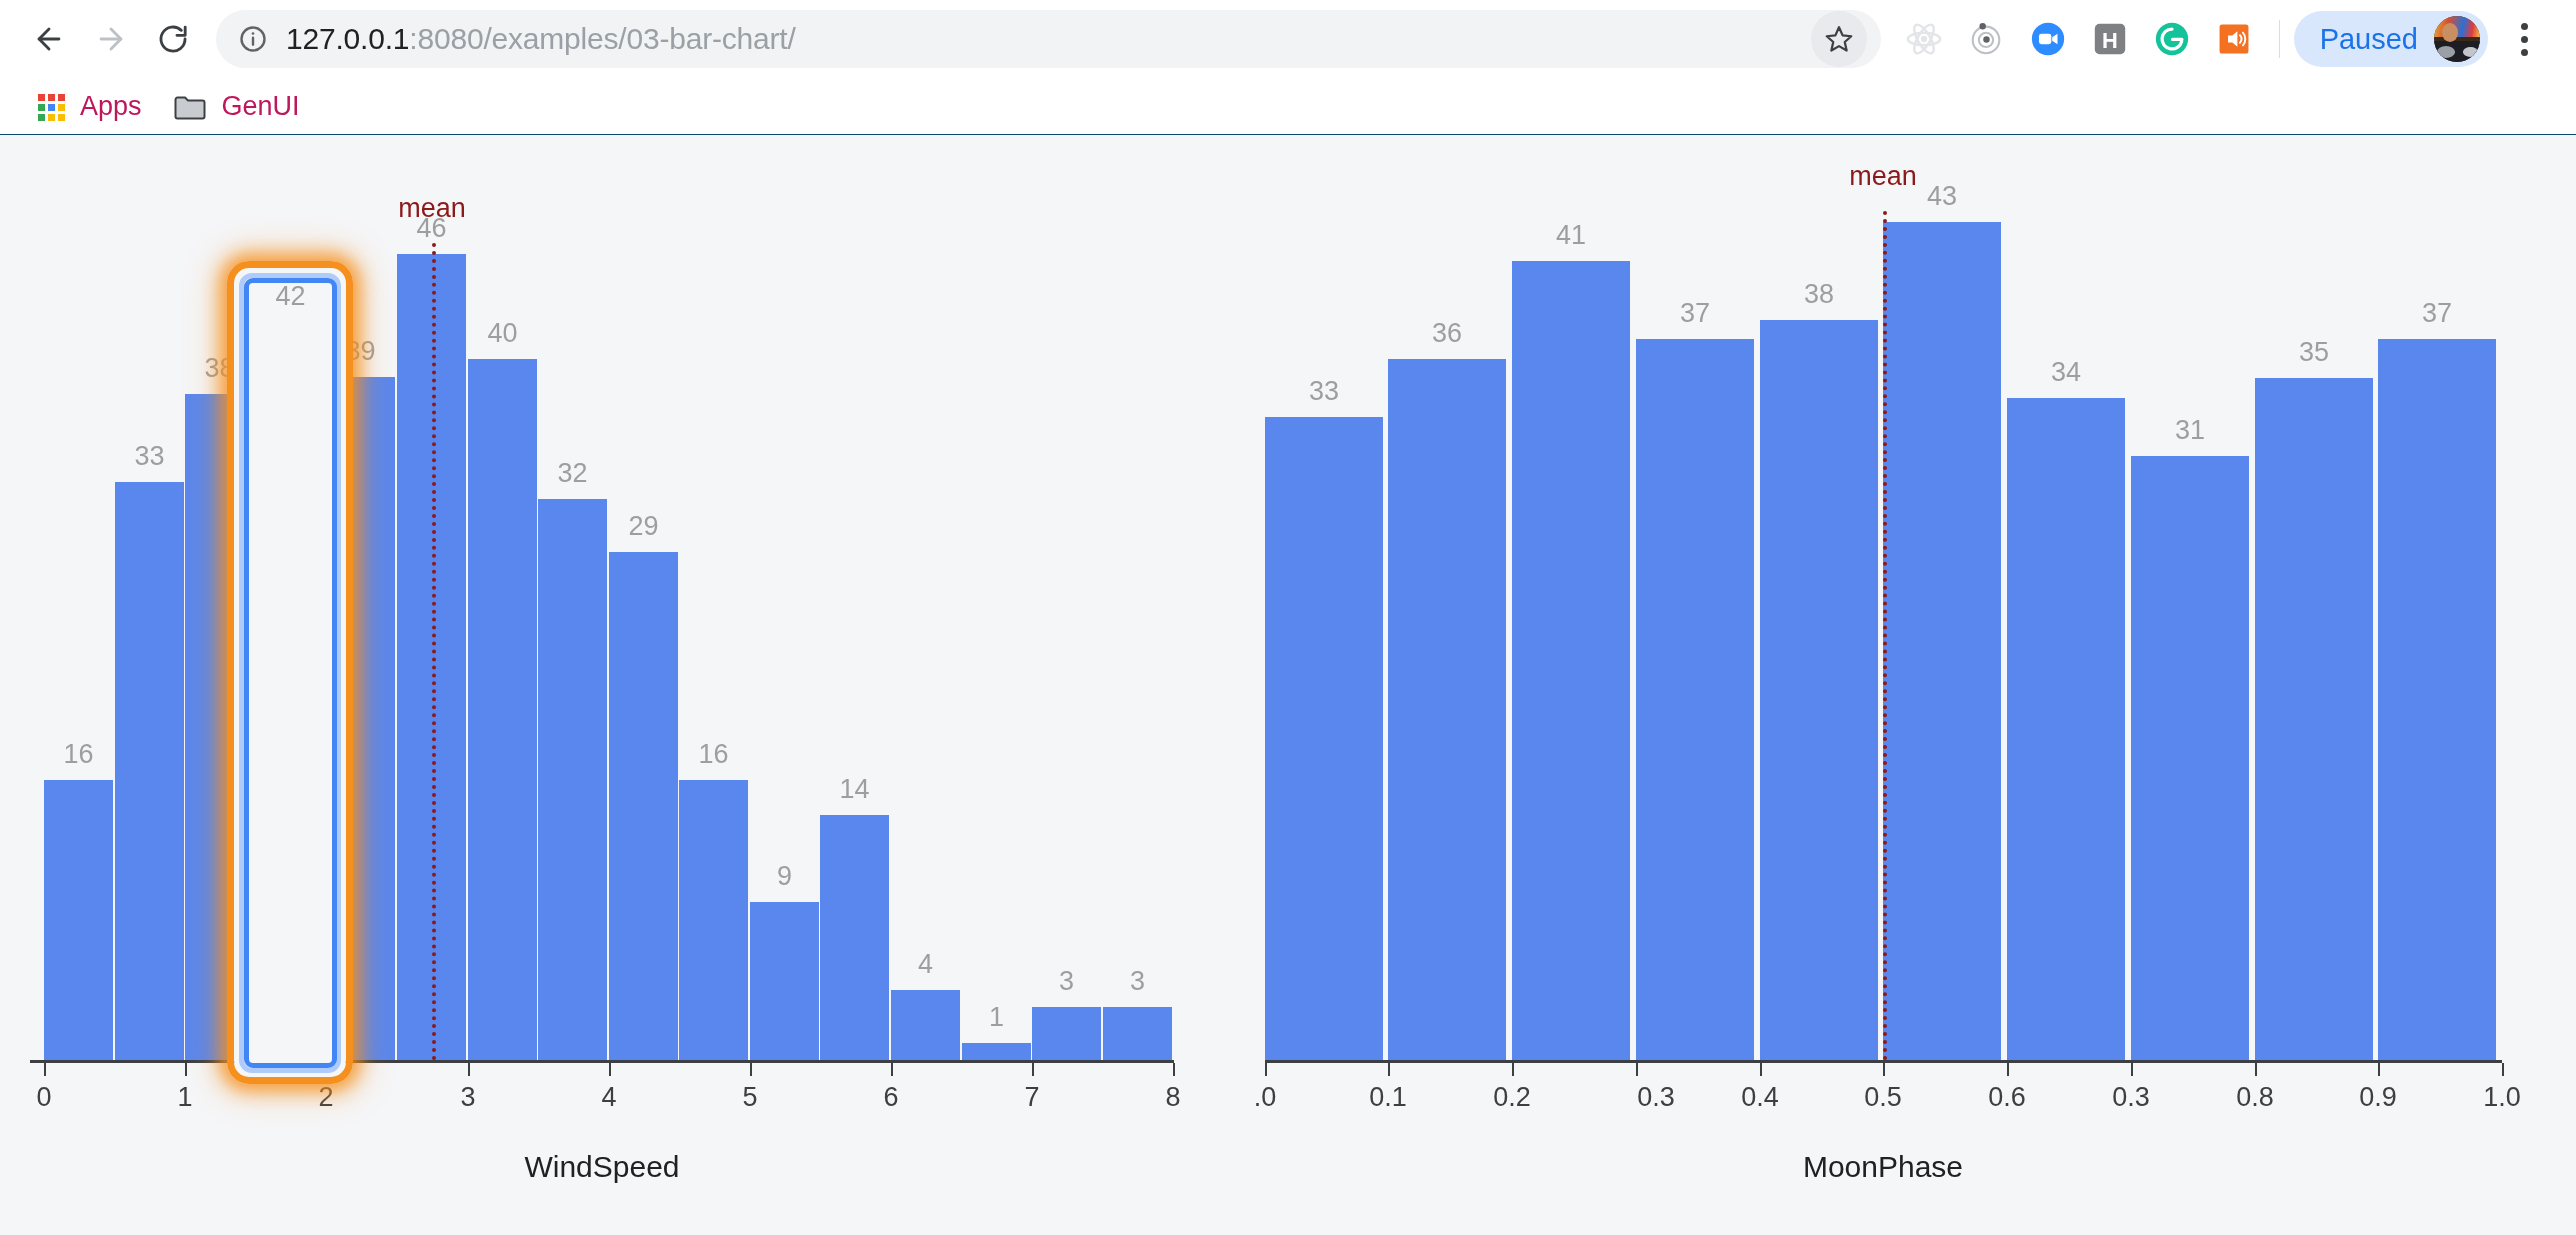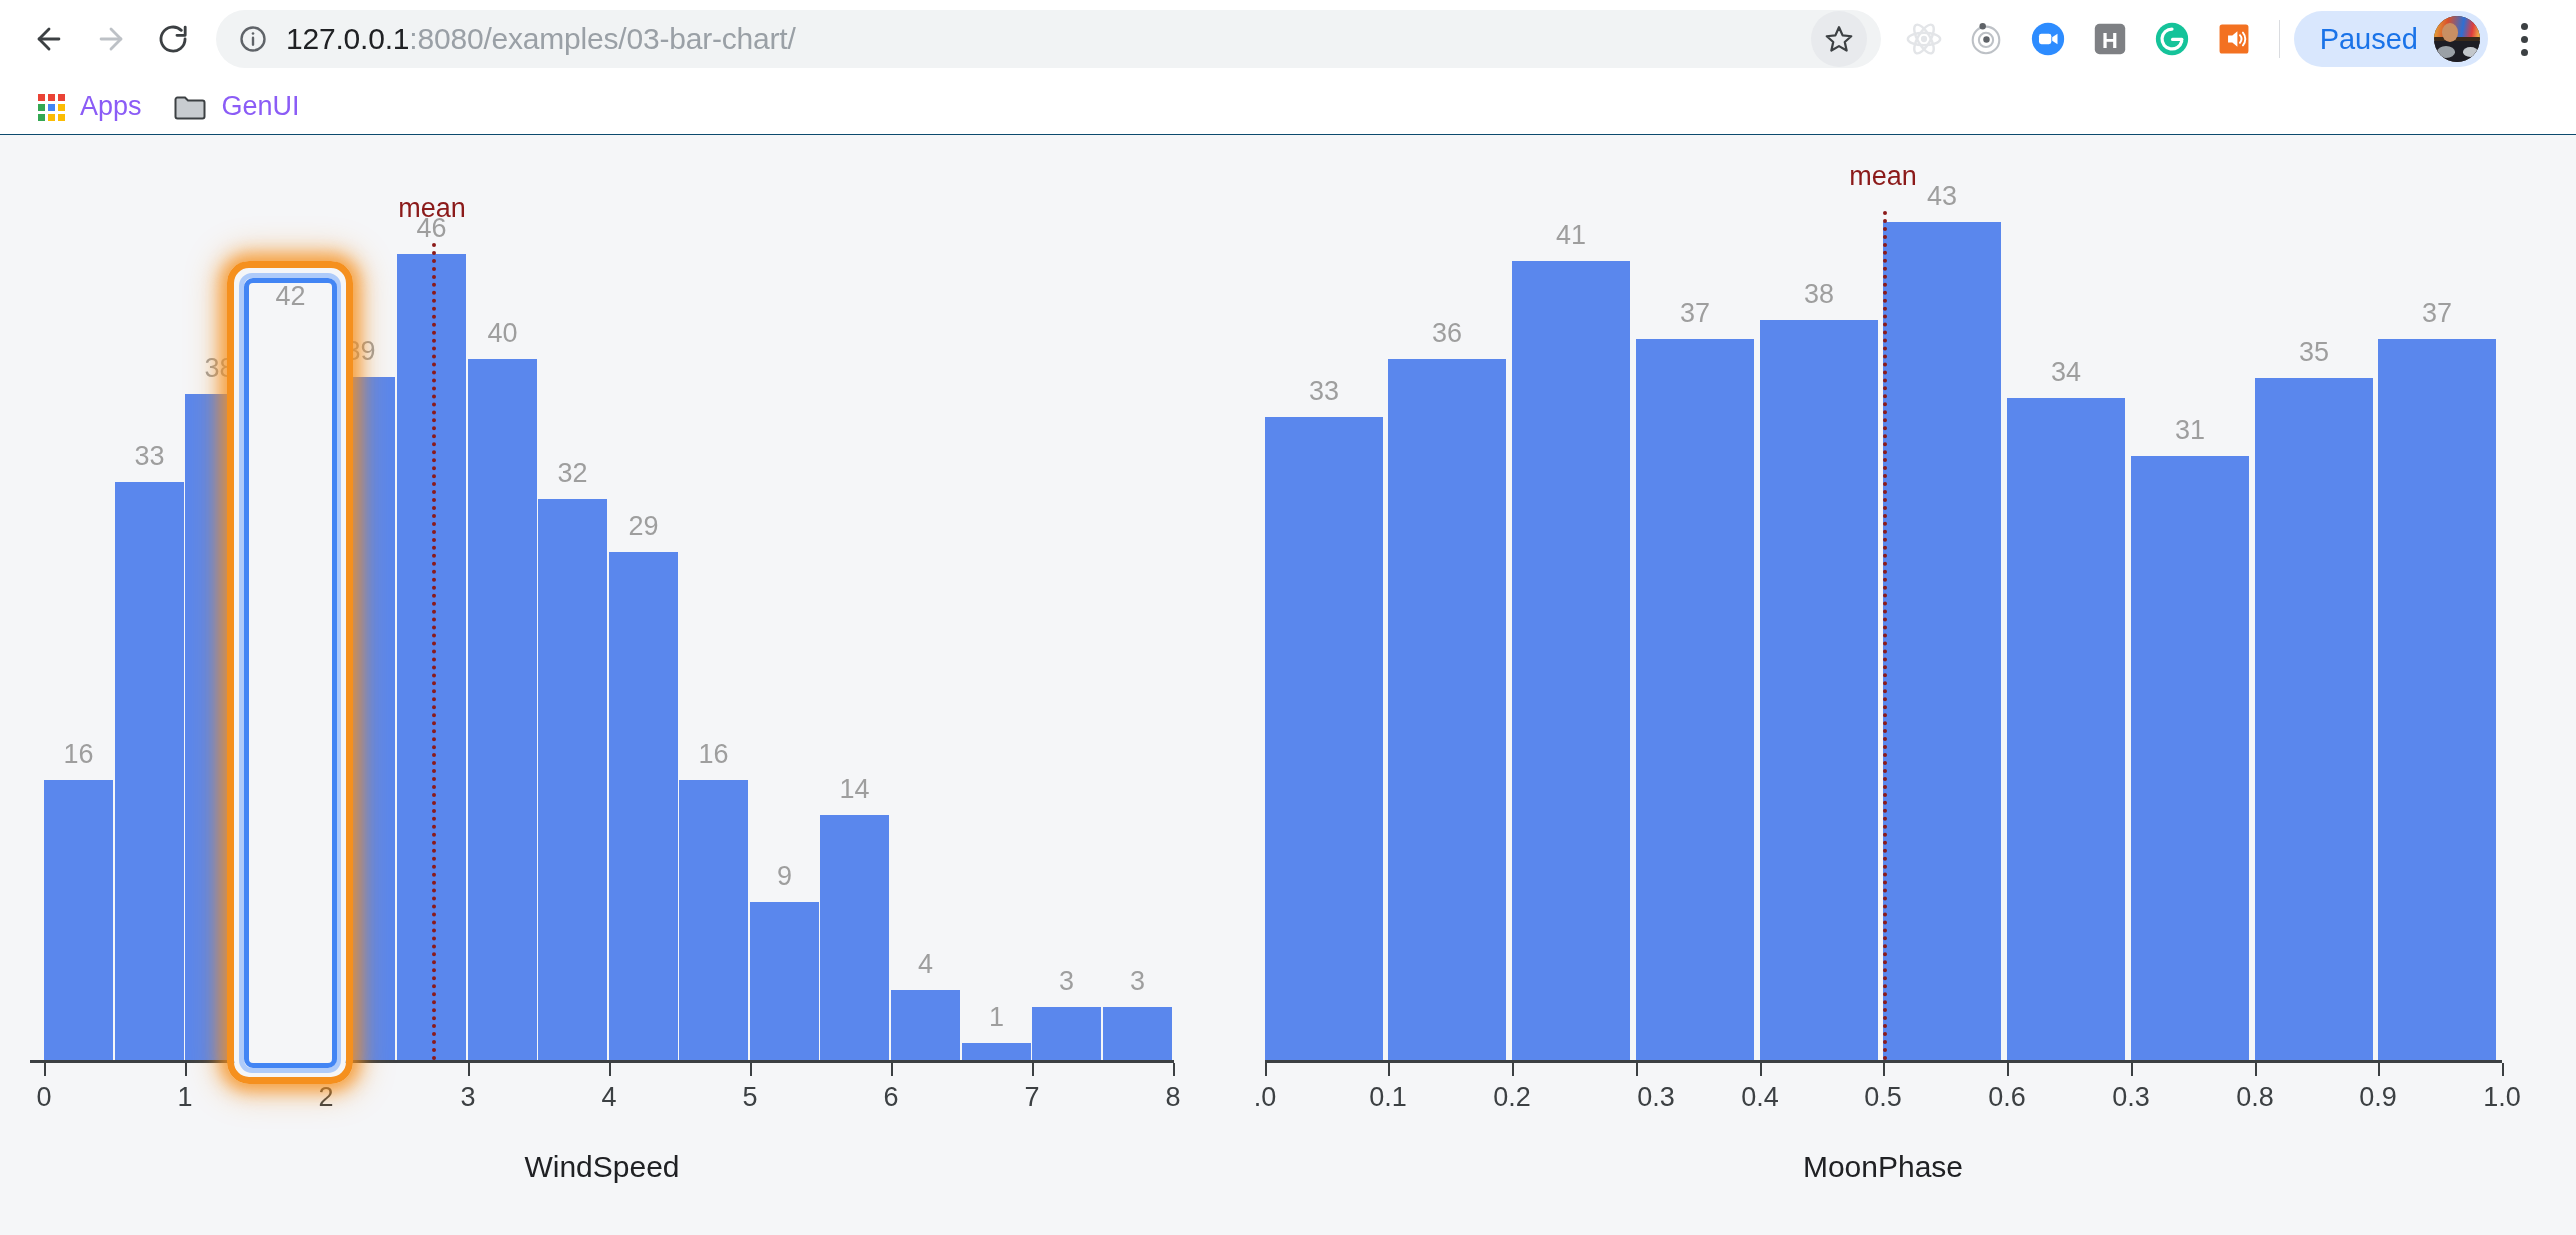--- a/index.html
+++ b/index.html
@@ -117,21 +117,21 @@
     display: flex; align-items: center;
     padding-left: 22px;
     gap: 0;
   }
   .bm-item {
     display: flex; align-items: center;
     gap: 16px;
     padding: 8px 16px;
     border-radius: 8px;
   }
-  .bm-label { font-size: 27px; color: #8b5cf6; white-space: nowrap; }
+  .bm-label { font-size: 27px; color: #be185d; white-space: nowrap; }
   #apps-grid { width: 26px; height: 26px; display: grid; grid-template-columns: repeat(3,7px); grid-template-rows: repeat(3,7px); gap: 3px; flex:0 0 auto;}
   #apps-grid i { display: block; width: 7px; height: 7px; }
 
   
   #page {
     width: 100%;
     height: 1100px;
     background: #f5f6f8;
     position: relative;
   }

